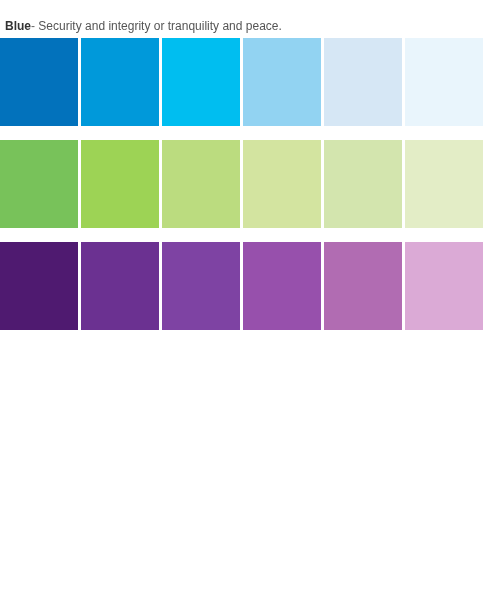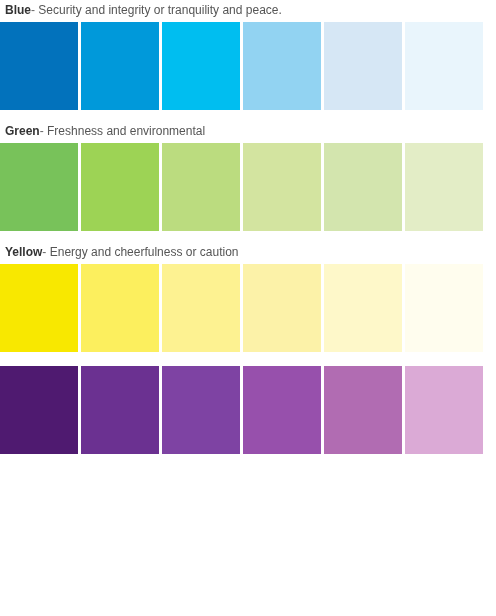--- a/index.html
+++ b/index.html
@@ -8,21 +8,21 @@
   }
   body {
     width: 496px;
     height: 616px;
     background: #ffffff;
     font-family: "Liberation Sans", sans-serif;
     overflow: hidden;
   }
   .palette {
     width: 444px;
-    padding-top: 3px;
+    padding-top: 19px;
     box-sizing: border-box;
   }
   .group {
     margin-bottom: 14px;
   }
   .group-label {
     font-size: 12px;
     line-height: 14px;
     color: #555555;
     padding-left: 5px;
@@ -64,46 +64,30 @@
       <div class="swatch" style="background-color: rgb(2, 114, 188);"></div>
       <div class="swatch" style="background-color: rgb(0, 153, 218);"></div>
       <div class="swatch" style="background-color: rgb(0, 190, 240);"></div>
       <div class="swatch" style="background-color: rgb(146, 211, 242);"></div>
       <div class="swatch" style="background-color: rgb(214, 231, 245);"></div>
       <div class="swatch" style="background-color: rgb(233, 245, 252);"></div>
     </div>
   </div>
 
   <div class="group">
-    <div class="group-label">
-      <span class="name">Green</span><span class="sep">-</span> <span class="desc">Freshness and environmental</span>
-    </div>
     <div class="swatch-row">
       <div class="swatch" style="background-color: rgb(120, 194, 90);"></div>
       <div class="swatch" style="background-color: rgb(157, 211, 85);"></div>
       <div class="swatch" style="background-color: rgb(187, 220, 127);"></div>
       <div class="swatch" style="background-color: rgb(211, 228, 160);"></div>
       <div class="swatch" style="background-color: rgb(211, 229, 174);"></div>
       <div class="swatch" style="background-color: rgb(227, 237, 198);"></div>
     </div>
   </div>
 
-  <div class="group">
-    <div class="group-label">
-      <span class="name">Yellow</span><span class="sep">-</span> <span class="desc">Energy and cheerfulness or caution</span>
-    </div>
-    <div class="swatch-row">
-      <div class="swatch" style="background-color: rgb(248, 232, 0);"></div>
-      <div class="swatch" style="background-color: rgb(252, 239, 94);"></div>
-      <div class="swatch" style="background-color: rgb(253, 242, 145);"></div>
-      <div class="swatch" style="background-color: rgb(252, 242, 168);"></div>
-      <div class="swatch" style="background-color: rgb(254, 248, 201);"></div>
-      <div class="swatch" style="background-color: rgb(255, 253, 238);"></div>
-    </div>
-  </div>
 
   <div class="group">
     <div class="swatch-row">
       <div class="swatch" style="background-color: rgb(79, 26, 112);"></div>
       <div class="swatch" style="background-color: rgb(107, 49, 145);"></div>
       <div class="swatch" style="background-color: rgb(126, 67, 163);"></div>
       <div class="swatch" style="background-color: rgb(151, 80, 172);"></div>
       <div class="swatch" style="background-color: rgb(177, 108, 178);"></div>
       <div class="swatch" style="background-color: rgb(219, 170, 214);"></div>
     </div>

